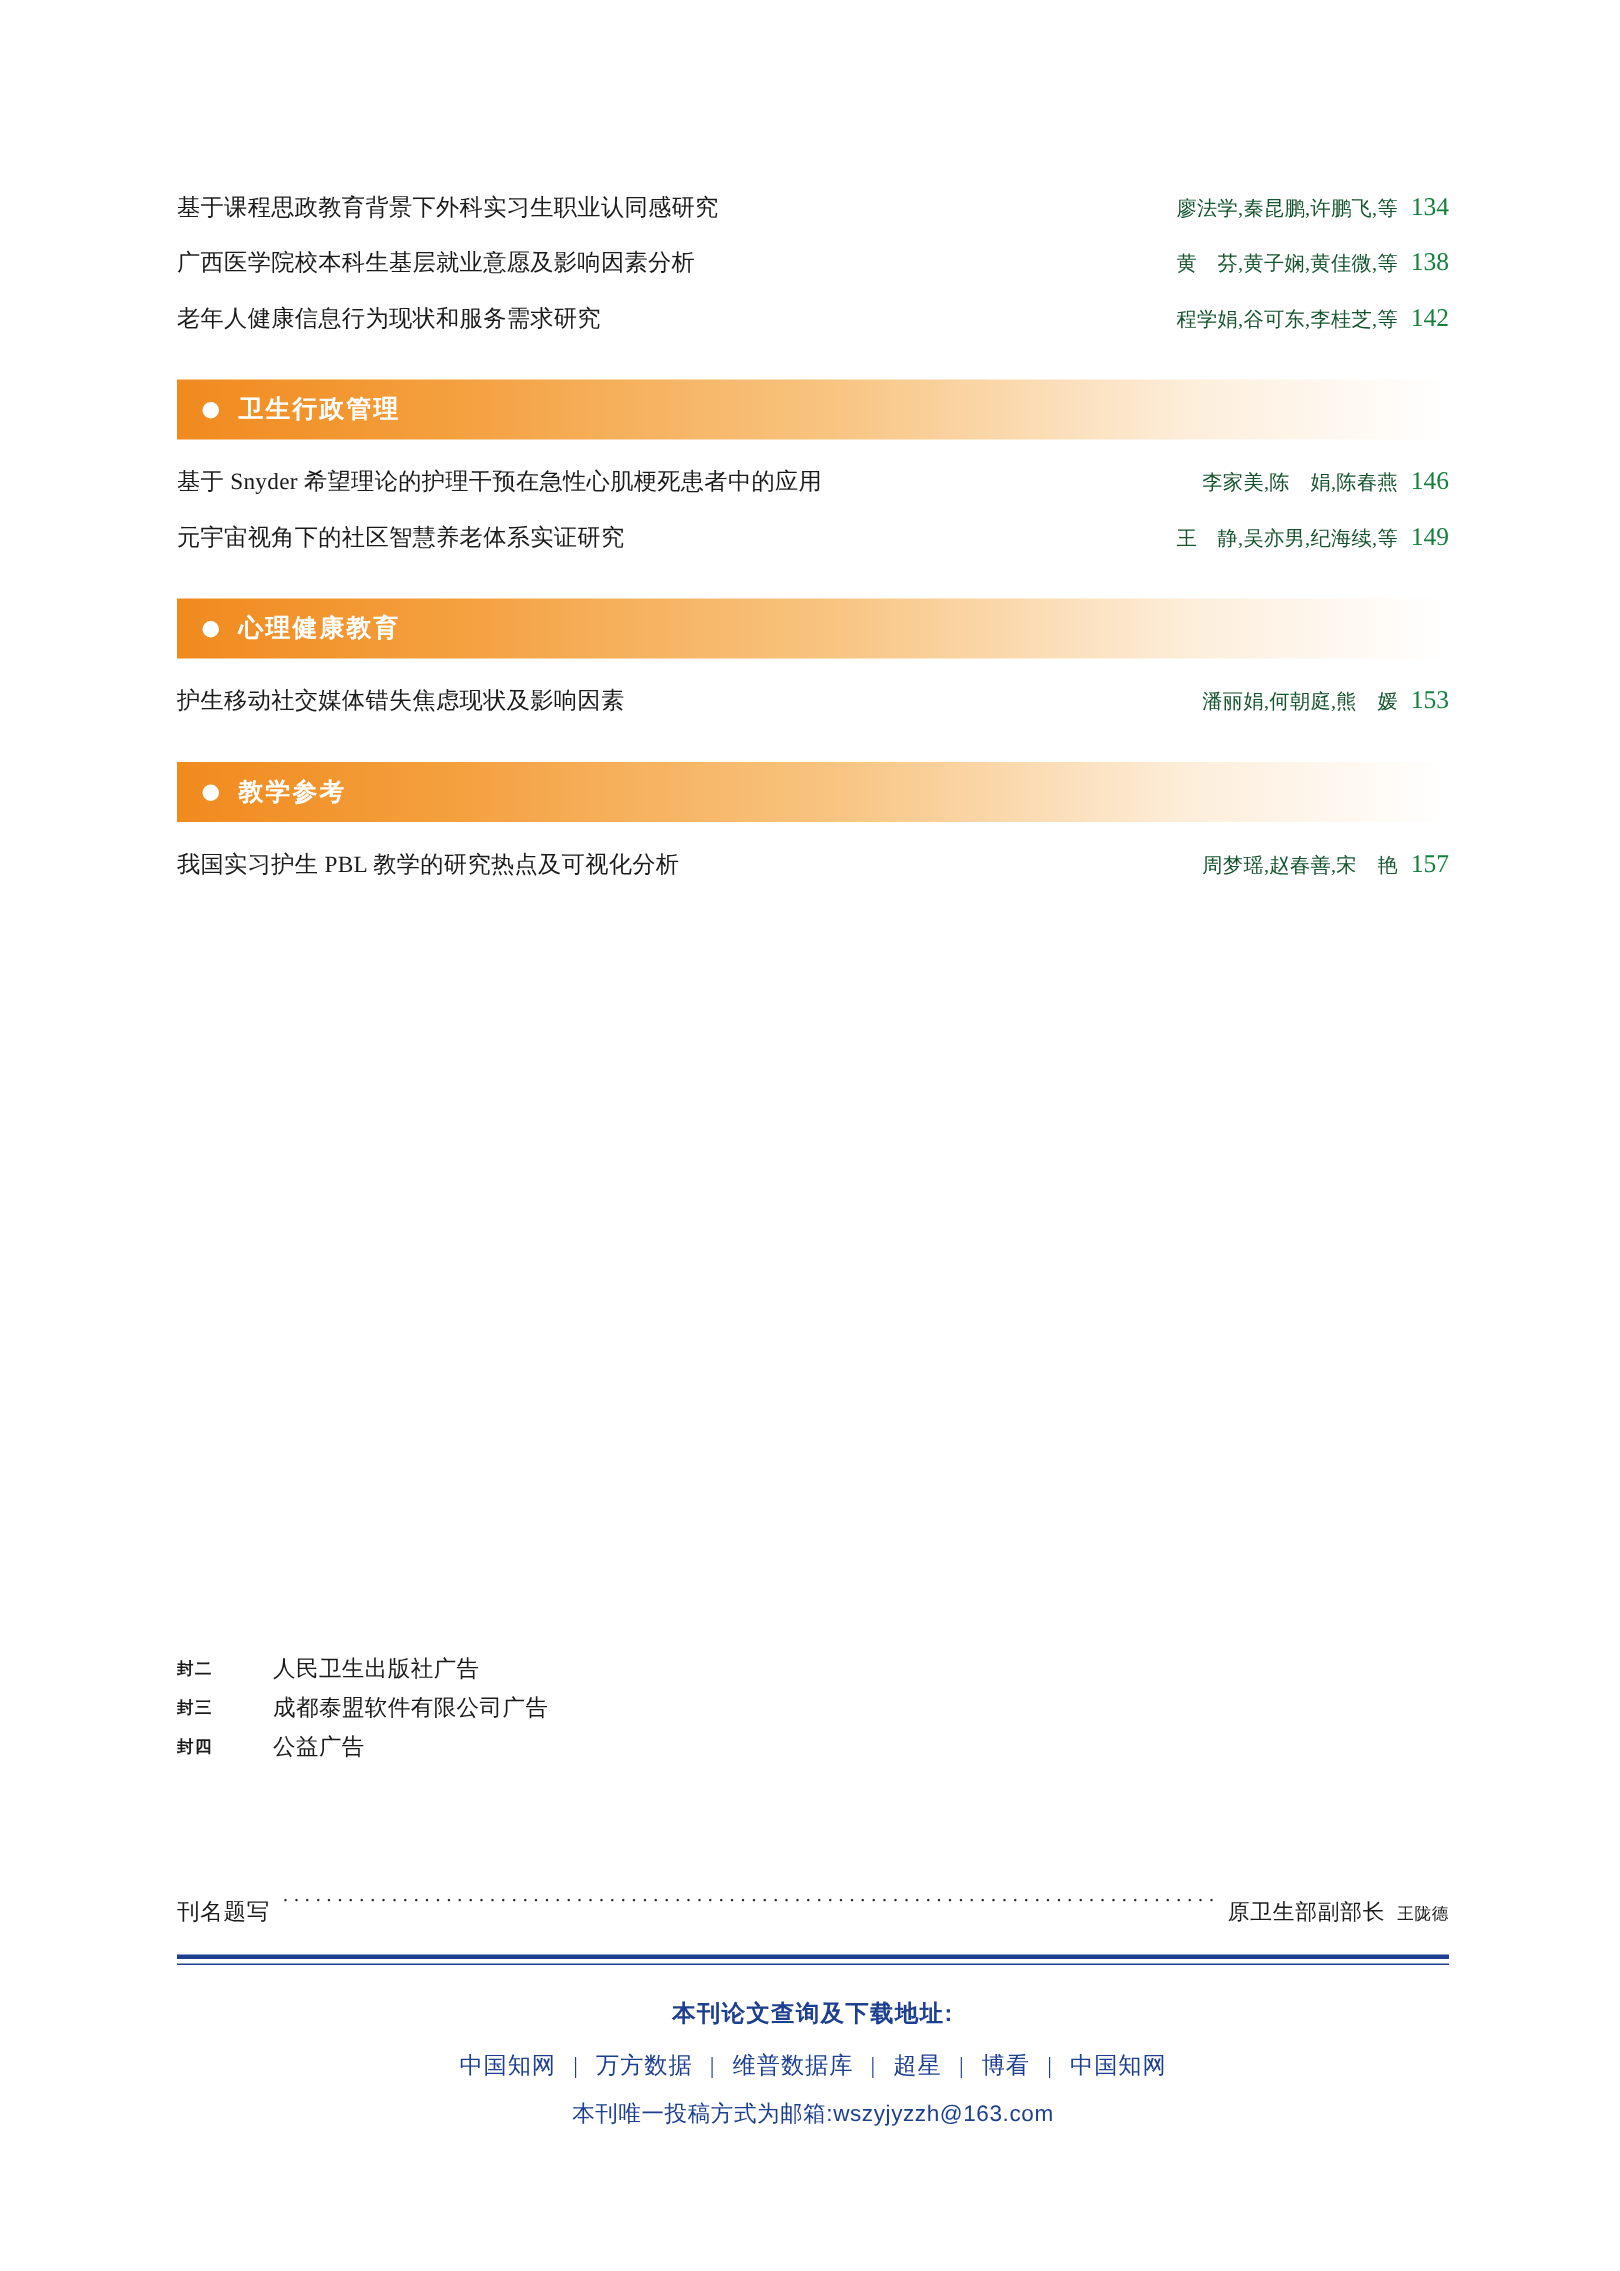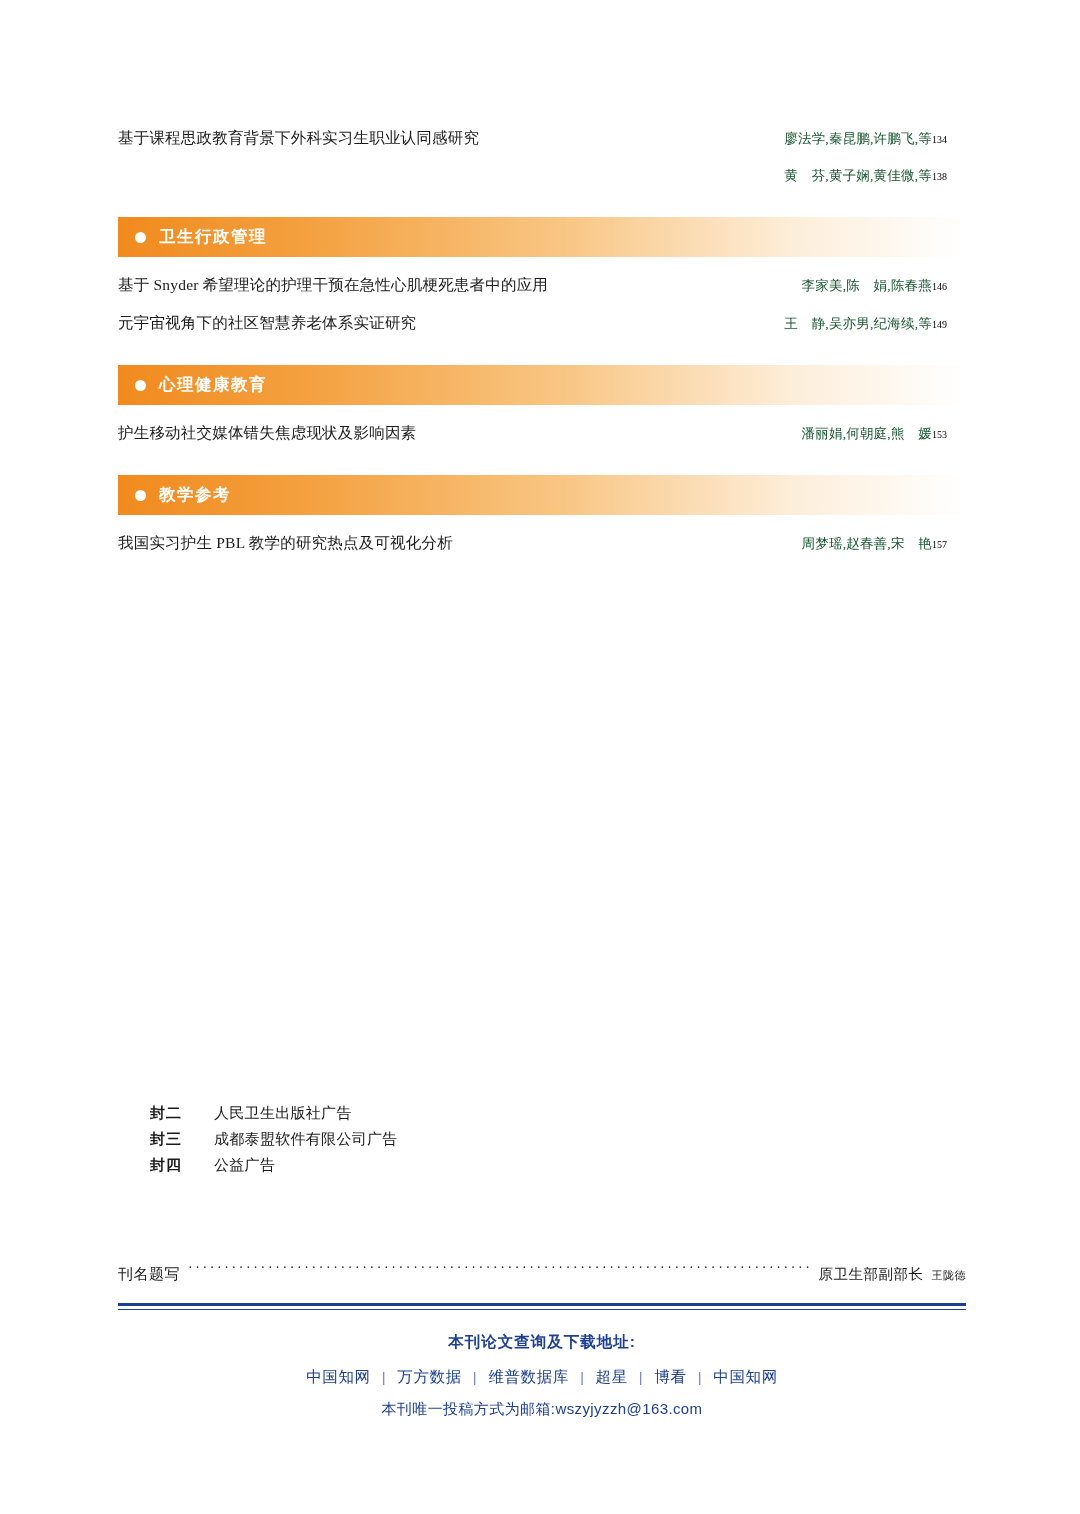--- a/index.html
+++ b/index.html
@@ -61,23 +61,23 @@
     white-space: nowrap;
   }
   .entry .authors {
     font-size: 13.5px;
     color: #14532d;
     text-align: right;
     letter-spacing: 0.2px;
   }
   .entry .page-num {
     width: 34px;
-    text-align: left;
-    font-size: 10px;
-    color: #000000;
+    text-align: right;
+    font-size: 17px;
+    color: #15803d;
     font-family: "Liberation Serif", "DejaVu Serif", serif;
   }
 
   
   .section-head {
     position: relative;
     height: 40px;
     margin: 22px 0 10px 0;
     background: linear-gradient(to right, #f08a1e 0%, #f4a03f 22%, #f8c582 52%, #fdeedb 80%, #ffffff 100%);
     display: flex;
@@ -108,24 +108,23 @@
     width: 600px;
     font-size: 15px;
   }
   .cover-row {
     display: flex;
     line-height: 26px;
   }
   .cover-row .ckey {
     font-family: "Liberation Sans", sans-serif;
     font-weight: bold;
-    font-size: 15px;
+    font-size: 11px;
     width: 64px;
     letter-spacing: 1px;
-    margin-left: 32px;
   }
   .cover-row .cval {
     font-size: 15px;
     letter-spacing: 0.3px;
   }
 
   
   .sig {
     position: absolute;
     left: 118px;
@@ -217,23 +216,30 @@
 
   <div class="toc">
 
     <div class="entry">
       <span class="title">基于课程思政教育背景下外科实习生职业认同感研究</span>
       <span class="leader"></span>
       <span class="authors">廖法学,秦昆鹏,许鹏飞,等</span>
       <span class="page-num">134</span>
     </div>
     <div class="entry">
+      <span class="title">广西医学院校本科生基层就业意愿及影响因素分析</span>
       <span class="leader"></span>
       <span class="authors">黄　芬,黄子娴,黄佳微,等</span>
       <span class="page-num">138</span>
+    </div>
+    <div class="entry">
+      <span class="title">老年人健康信息行为现状和服务需求研究</span>
+      <span class="leader"></span>
+      <span class="authors">程学娟,谷可东,李桂芝,等</span>
+      <span class="page-num">142</span>
     </div>
 
     <div class="section-head">
       <span class="bullet"></span>
       <span class="sec-label">卫生行政管理</span>
     </div>
     <div class="entry">
       <span class="title">基于 Snyder 希望理论的护理干预在急性心肌梗死患者中的应用</span>
       <span class="leader"></span>
       <span class="authors">李家美,陈　娟,陈春燕</span>

